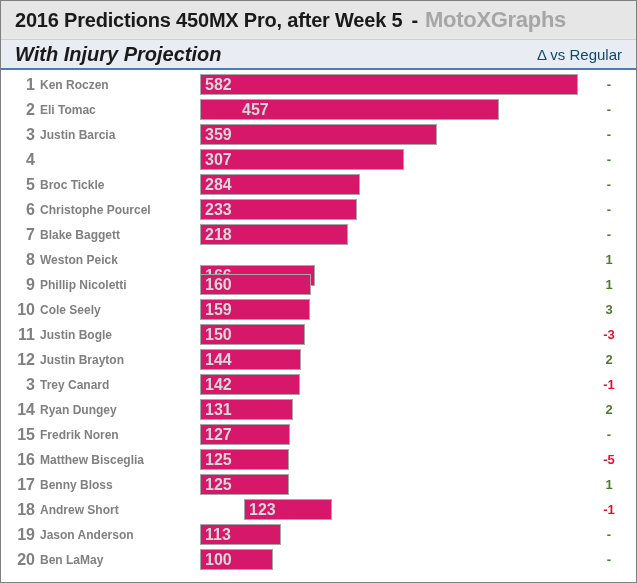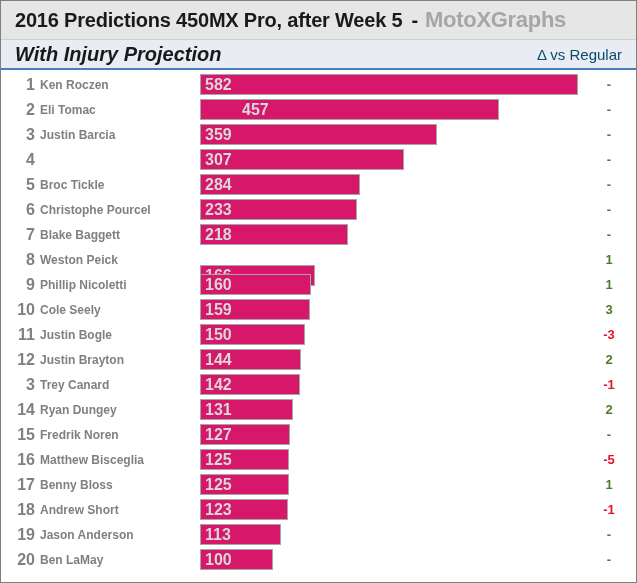--- a/index.html
+++ b/index.html
@@ -327,21 +327,21 @@
           <div class="bar" style="width: 89px; background: rgb(214, 23, 106); border-color: rgb(166, 166, 166);">
             <span class="bar-value">125</span>
           </div>
         </div>
         <span class="delta pos" style="color: rgb(78, 122, 46);">1</span>
       </div>
       <div class="row">
         <span class="rank">18</span>
         <span class="rider">Andrew Short</span>
         <div class="bar-track">
-          <div class="bar" style="width: 88px; background: rgb(214, 23, 106); border-color: rgb(166, 166, 166);">
+          <div class="bar" style="width: 88px; background: rgb(214, 23, 106); border-color: rgb(166, 166, 166); margin-left: 44px;">
             <span class="bar-value">123</span>
           </div>
         </div>
         <span class="delta neg" style="color: rgb(232, 17, 45);">-1</span>
       </div>
       <div class="row">
         <span class="rank">19</span>
         <span class="rider">Jason Anderson</span>
         <div class="bar-track">
           <div class="bar" style="width: 81px; background: rgb(214, 23, 106); border-color: rgb(166, 166, 166); text-align: right;">

